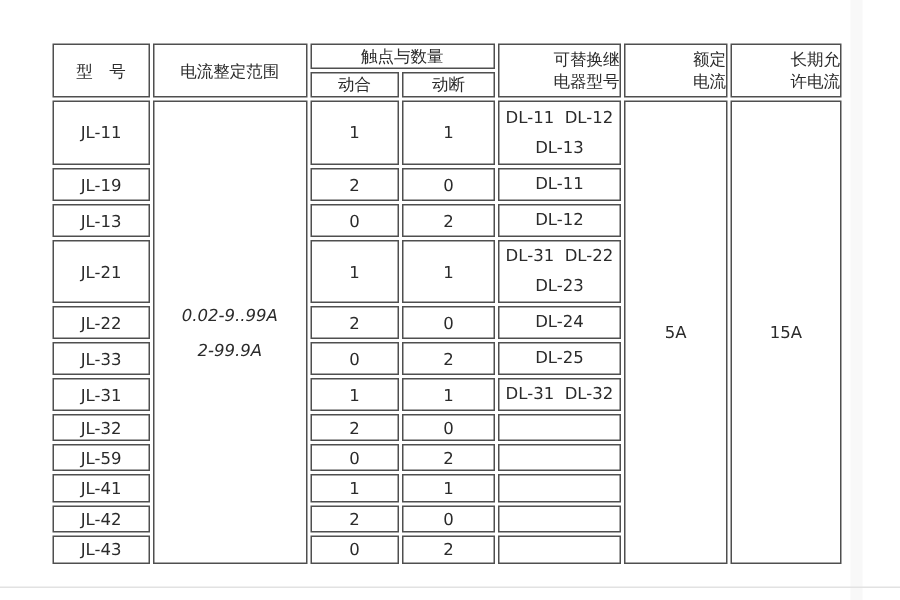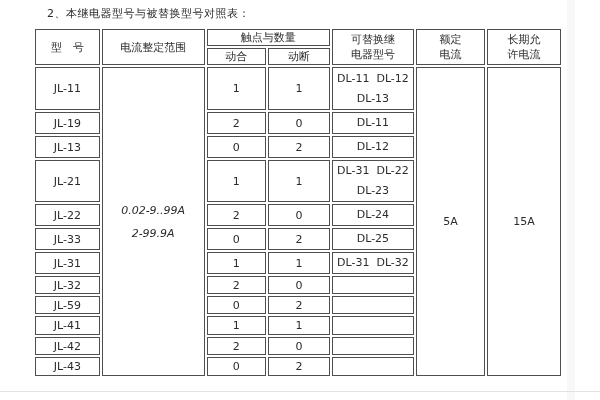--- a/index.html
+++ b/index.html
@@ -46,21 +46,21 @@
   tbody tr:nth-child(4){height:41px;}
   tbody tr:nth-child(5){height:19px;}
   tbody tr:nth-child(6){height:17px;}
   tbody tr:nth-child(7){height:20px;}
   tbody tr:nth-child(8){height:18px;}
   tbody tr:nth-child(9){height:18px;}
   tbody tr:nth-child(10){height:19px;}
   tbody tr:nth-child(11){height:18px;}
   tbody tr:nth-child(12){height:19px;}
 
-  .hdr-two-line div{line-height:15px;}
+  .hdr-two-line div{line-height:15px;text-align:right;}
   .model-hdr{white-space:pre;margin-top:44px;}
 
   td.replace-cell{
     text-align:left;
     padding-left:13px;
   }
   td.replace-cell div{
     line-height:20px;
     white-space:pre;
   }
@@ -73,21 +73,20 @@
   .faint-right-band{
     position:absolute;left:567px;top:0;width:8px;height:400px;
     background:#f8f8f8;
   }
 </style>
 </head>
 <body>
 
 <div class="stage">
 
-  <div class="page-title">2、本继电器型号与被替换型号对照表：</div>
 
   <table class="cmp">
     <colgroup>
       <col style="width:63px">
         <col style="width:100px">
         <col style="width:58px">
         <col style="width:60px">
       <col style="width:80px">
         <col style="width:67px">
         <col style="width:72px">

